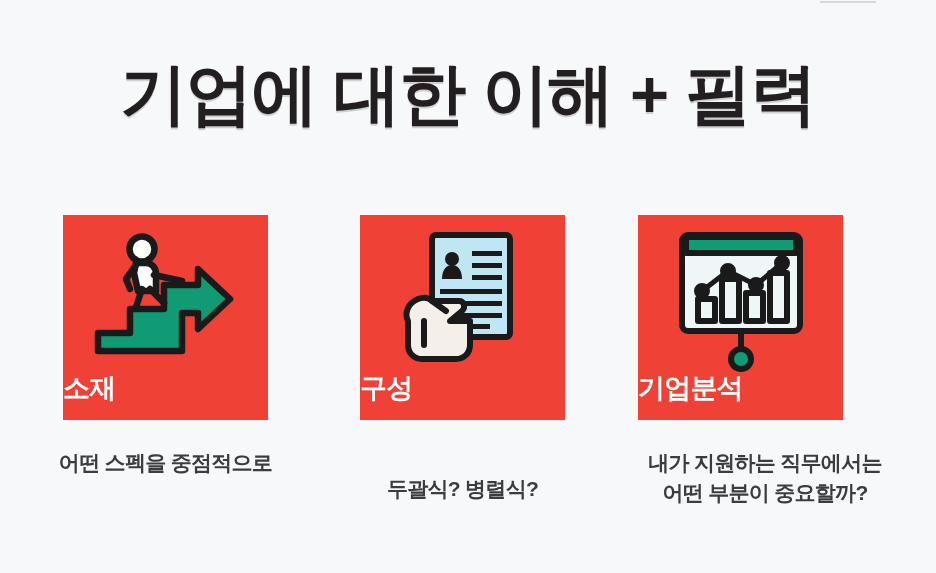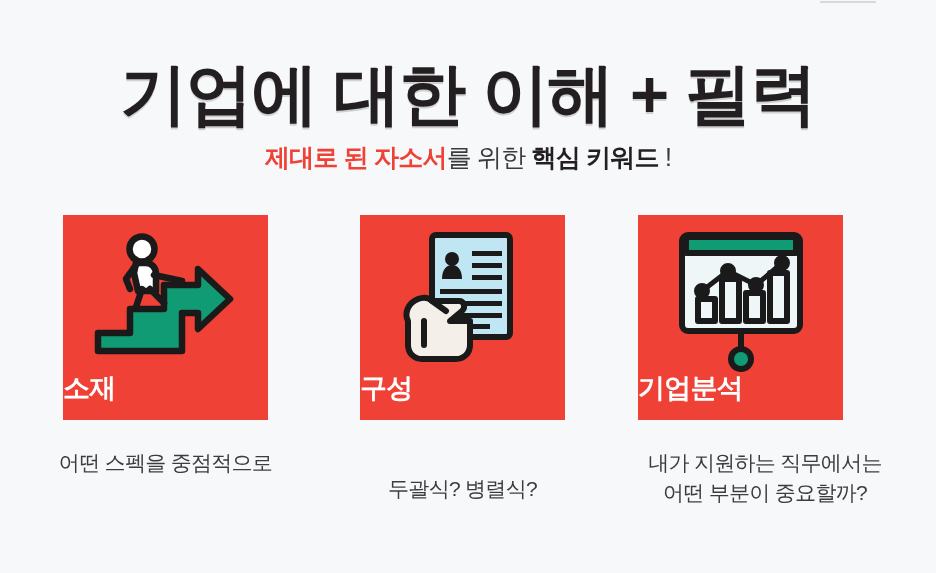--- a/index.html
+++ b/index.html
@@ -109,37 +109,36 @@
   }
 
   
   .caption {
     position: absolute;
     text-align: center;
     font-size: 21px;
     line-height: 1.42;
     letter-spacing: -0.7px;
     color: #3c3c3e;
-    font-weight: 400;
+    font-weight: 700;
   }
   .caption-1 { top: 448px; left: 8px;   width: 315px; }
   .caption-2 { top: 474px; left: 320px; width: 285px; }
   .caption-3 { top: 448px; left: 600px; width: 330px; }
   .caption span { display: block; }
 </style>
 </head>
 <body>
 
 <div class="stage">
 
   <div class="top-artifact"></div>
 
   <div class="title">기업에 대한 이해 + 필력</div>
 
-  <div class="subtitle"><span class="accent">제대로 된 자소서</span><span class="plain">를 위한 </span><span class="strong">핵심 키워드</span><span class="plain"> !</span></div>
 
   <div class="card card-1">
     <div class="card-icon">
       <svg width="176" height="140" viewBox="0 0 176 140" aria-hidden="true">
         <g stroke="#1a1a1a" stroke-width="6.5" stroke-linejoin="round" stroke-linecap="round">
 
           <path d="M20 122 L20 104 L52 104 L52 80 L86 80 L86 56 L120 56
                    L120 40 L152 70 L120 100 L120 84 L104 84 L104 122 Z" fill="#109b74"></path>
 
           <circle cx="64" cy="20" r="12.5" fill="#ffffff"></circle>

